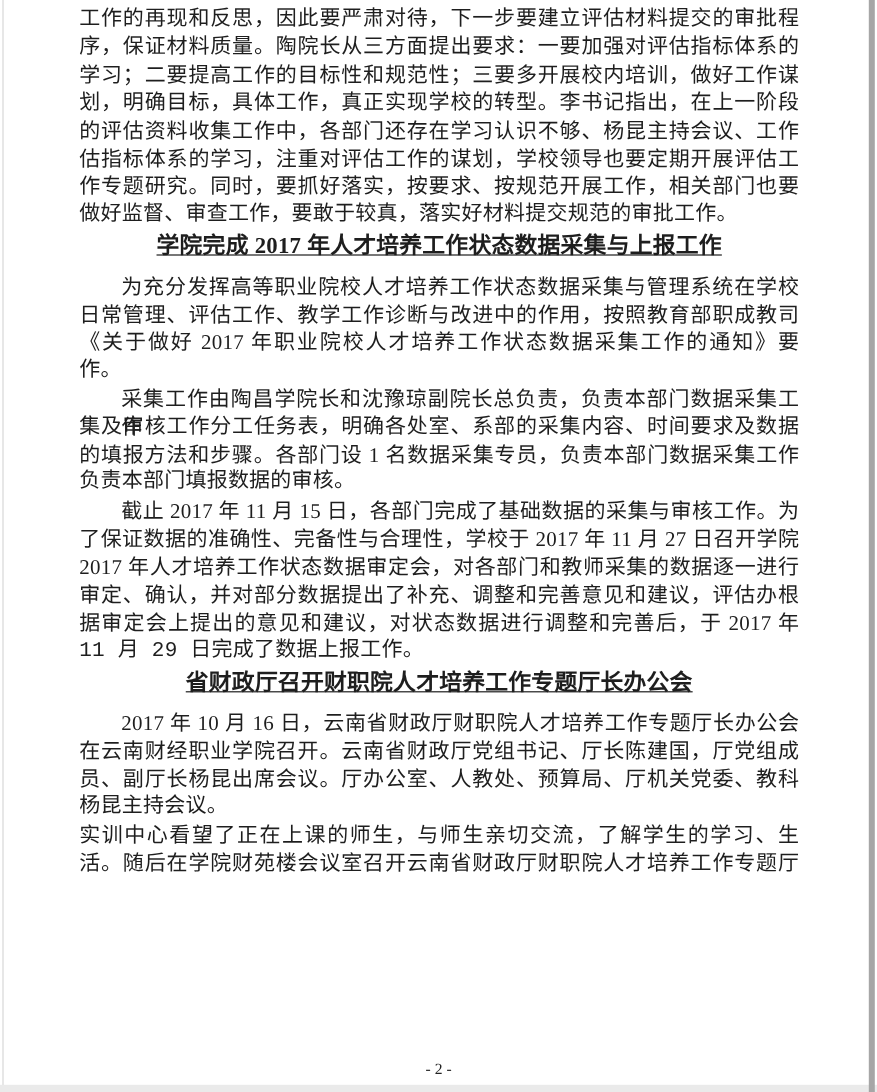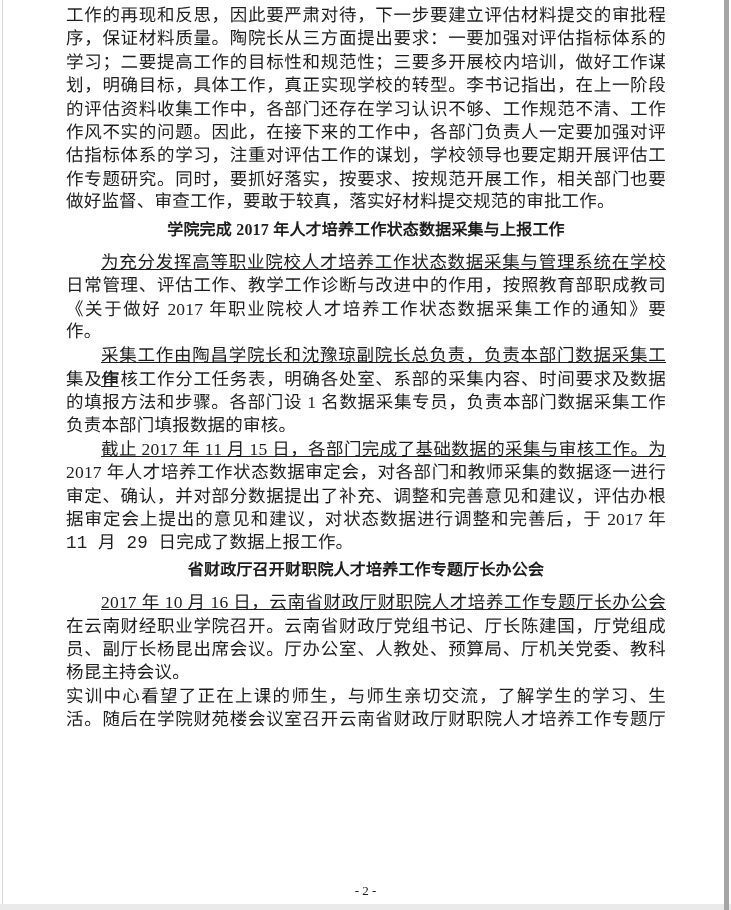--- a/index.html
+++ b/index.html
@@ -54,34 +54,34 @@
     margin: 0;
   }
   .line {
     text-align: justify;
     text-align-last: justify;
     height: 23.4px;
     overflow: visible;
   }
   .line.indent {
     padding-left: 35px;
-    text-decoration: underline;
   }
   .line.lastline {
     text-align: justify;
     text-align-last: left;
     font-family: Liberation Mono, monospace;
   }
   .heading {
     font-weight: bold;
     text-align: center;
     text-align-last: center;
     margin: 3px 0 10px 0;
     line-height: 23.4px;
-    font-size: 16px;
+    font-size: 19px;
+    text-decoration: underline;
   }
   .footer {
     position: absolute;
     left: 0;
     top: 883px;
     width: 731px;
     text-align: center;
     font-size: 13px;
     color: #222222;
   }
@@ -89,41 +89,41 @@
 </head>
 <body>
 
 <div class="page">
   <div class="doc-content" id="doc-content">
       <div class="paragraph">
         <div class="line">工作的再现和反思，因此要严肃对待，下一步要建立评估材料提交的审批程</div>
         <div class="line">序，保证材料质量。陶院长从三方面提出要求：一要加强对评估指标体系的</div>
         <div class="line">学习；二要提高工作的目标性和规范性；三要多开展校内培训，做好工作谋</div>
         <div class="line">划，明确目标，具体工作，真正实现学校的转型。李书记指出，在上一阶段</div>
-        <div class="line">的评估资料收集工作中，各部门还存在学习认识不够、工作规范不清、工作</div>
-        <div class="line">作风不实的问题。因此，在接下来的工作中，各部门负责人一定要加强对评</div>
+        <div class="line">的评估资料收集工作中，各部门还存在学习认识不够、杨昆主持会议、工作</div>
         <div class="line">估指标体系的学习，注重对评估工作的谋划，学校领导也要定期开展评估工</div>
         <div class="line">作专题研究。同时，要抓好落实，按要求、按规范开展工作，相关部门也要</div>
         <div class="line lastline">做好监督、审查工作，要敢于较真，落实好材料提交规范的审批工作。</div>
       </div>
       <div class="heading">学院完成 2017 年人才培养工作状态数据采集与上报工作</div>
       <div class="paragraph">
         <div class="line indent">为充分发挥高等职业院校人才培养工作状态数据采集与管理系统在学校</div>
         <div class="line">日常管理、评估工作、教学工作诊断与改进中的作用，按照教育部职成教司</div>
         <div class="line">《关于做好 2017 年职业院校人才培养工作状态数据采集工作的通知》要</div>
         <div class="line lastline">作。</div>
       </div>
       <div class="paragraph">
         <div class="line indent">采集工作由陶昌学院长和沈豫琼副院长总负责，负责本部门数据采集工作</div>
         <div class="line">集及审核工作分工任务表，明确各处室、系部的采集内容、时间要求及数据</div>
         <div class="line">的填报方法和步骤。各部门设 1 名数据采集专员，负责本部门数据采集工作</div>
         <div class="line lastline">负责本部门填报数据的审核。</div>
       </div>
       <div class="paragraph">
         <div class="line indent">截止 2017 年 11 月 15 日，各部门完成了基础数据的采集与审核工作。为</div>
+        <div class="line">了保证数据的准确性、完备性与合理性，学校于 2017 年 11 月 27 日召开学院</div>
         <div class="line">2017 年人才培养工作状态数据审定会，对各部门和教师采集的数据逐一进行</div>
         <div class="line">审定、确认，并对部分数据提出了补充、调整和完善意见和建议，评估办根</div>
         <div class="line">据审定会上提出的意见和建议，对状态数据进行调整和完善后，于 2017 年</div>
         <div class="line lastline">11 月 29 日完成了数据上报工作。</div>
       </div>
       <div class="heading">省财政厅召开财职院人才培养工作专题厅长办公会</div>
       <div class="paragraph">
         <div class="line indent">2017 年 10 月 16 日，云南省财政厅财职院人才培养工作专题厅长办公会</div>
         <div class="line">在云南财经职业学院召开。云南省财政厅党组书记、厅长陈建国，厅党组成</div>
         <div class="line">员、副厅长杨昆出席会议。厅办公室、人教处、预算局、厅机关党委、教科</div>

